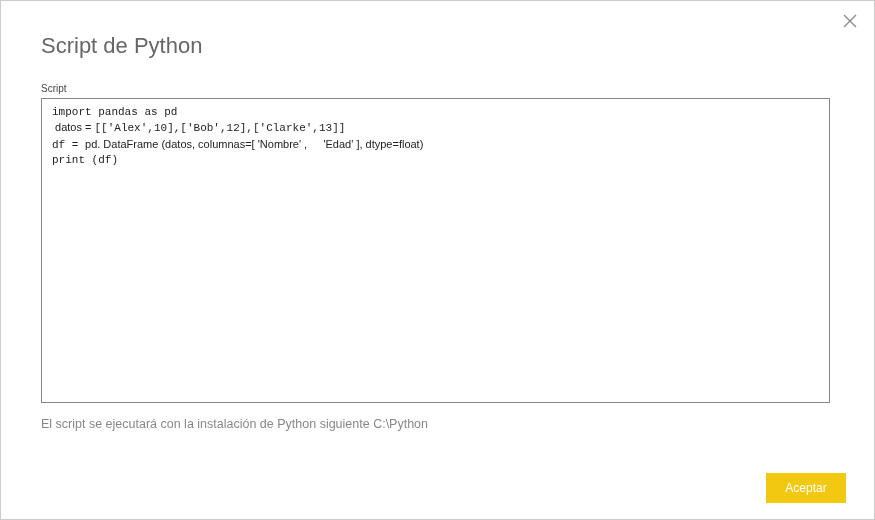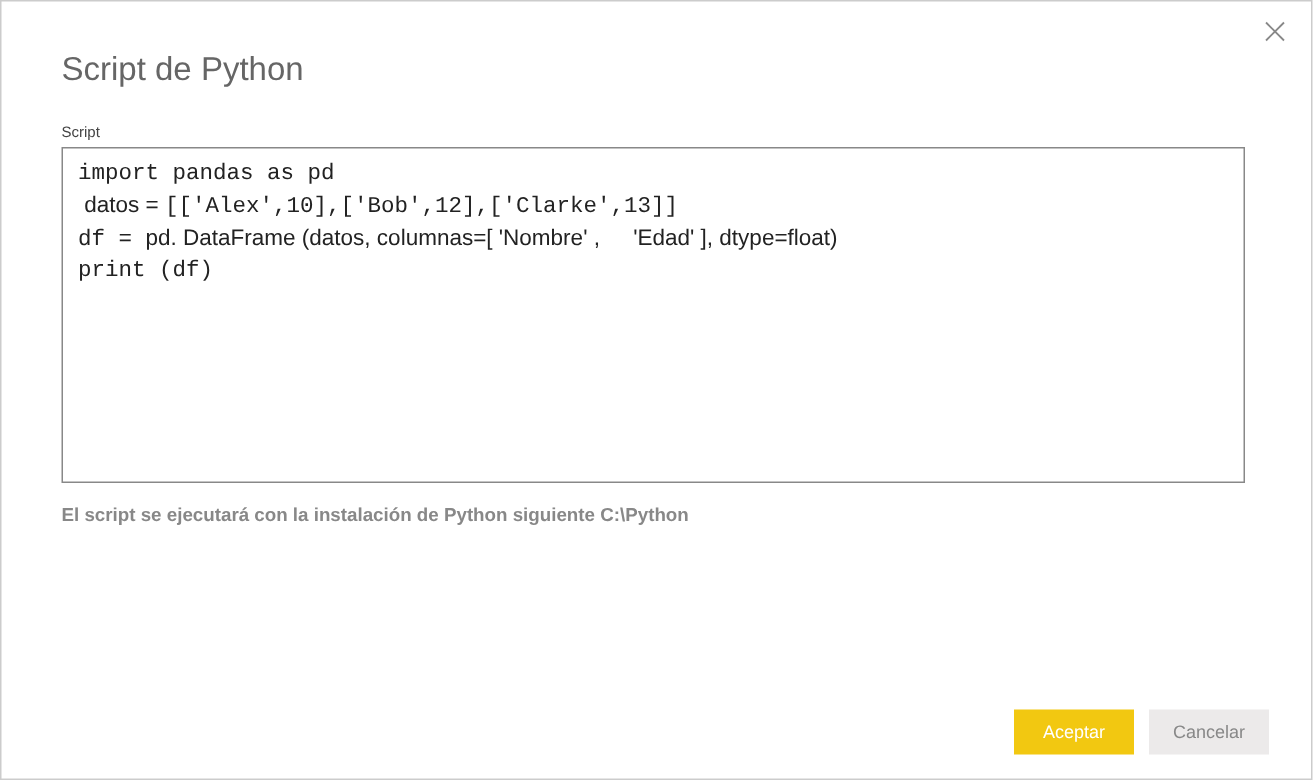--- a/index.html
+++ b/index.html
@@ -37,38 +37,37 @@
       margin-bottom: 24px;
     }
     .field-label {
       font-size: 10px;
       color: #444;
       margin-bottom: 4px;
     }
     .script-box {
       border: 1px solid #888;
       width: 100%;
-      height: 224px;
+      height: 305px;
       padding: 6px 10px;
       font-family: Consolas, "Courier New", monospace;
-      font-size: 15px;
+      font-size: 11px;
       color: #222;
       white-space: pre;
       overflow: auto;
       line-height: 1.4;
       resize: none;
       margin-bottom: 14px;
     }
     .script-box .mono { font-family: Consolas, "Courier New", monospace; }
     .script-box .sans { font-family: "Segoe UI", Arial, sans-serif; }
     .hint {
       font-size: 12.5px;
       color: #888;
       margin-bottom: 28px;
-      font-weight: bold;
     }
     .hint + .hint { margin-top: -4px; }
     .button-row {
       position: absolute;
       bottom: 16px;
       right: 28px;
       display: flex;
       gap: 10px;
       align-items: center;
     }
@@ -107,16 +106,15 @@
 
   <div class="script-box"><span class="mono">import pandas as pd</span>
 <span class="sans"> datos = </span><span class="mono">[['Alex',10],['Bob',12],['Clarke',13]]</span>
 <span class="mono">df = </span><span class="sans">pd. DataFrame (datos, columnas=[ 'Nombre' , </span>  <span class="sans">'Edad' ], dtype=float)</span>
 <span class="mono">print (df)</span></div>
 
   <div class="hint">El script se ejecutará con la instalación de Python siguiente C:\Python</div>
 
   <div class="button-row">
     <button class="btn btn-primary">Aceptar</button>
-    <button class="btn btn-secondary">Cancelar</button>
   </div>
 
 </div>
 
 </body></html>

